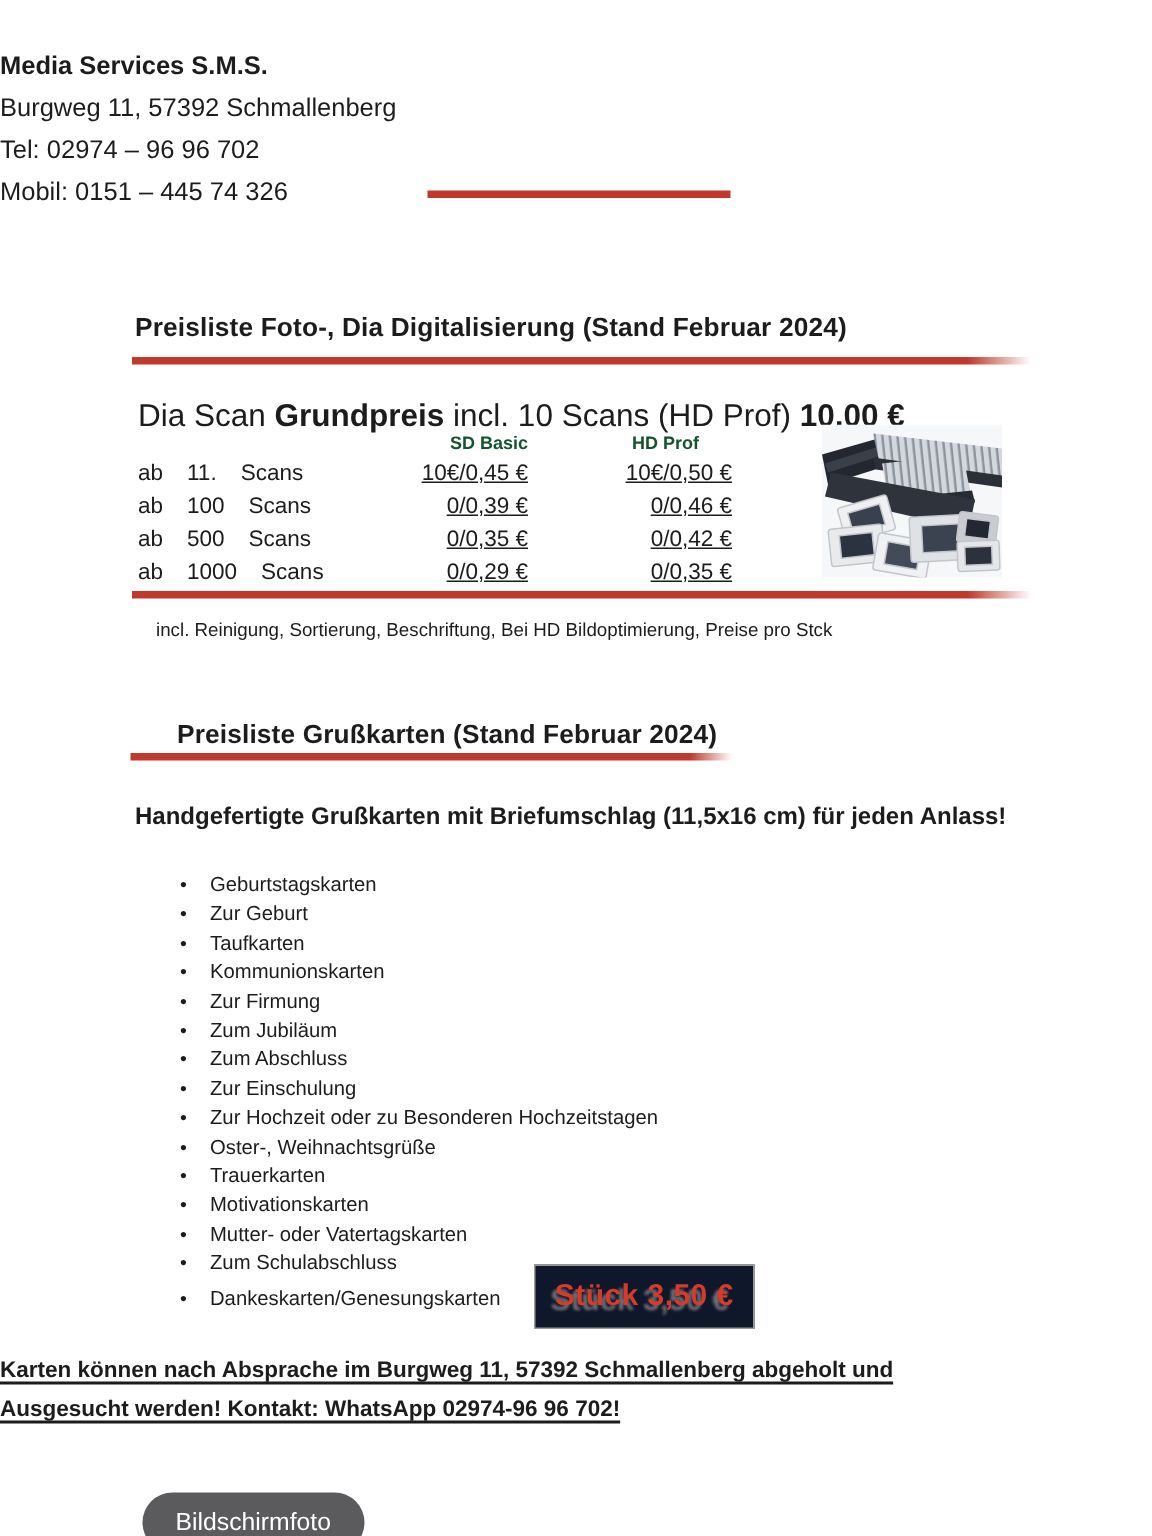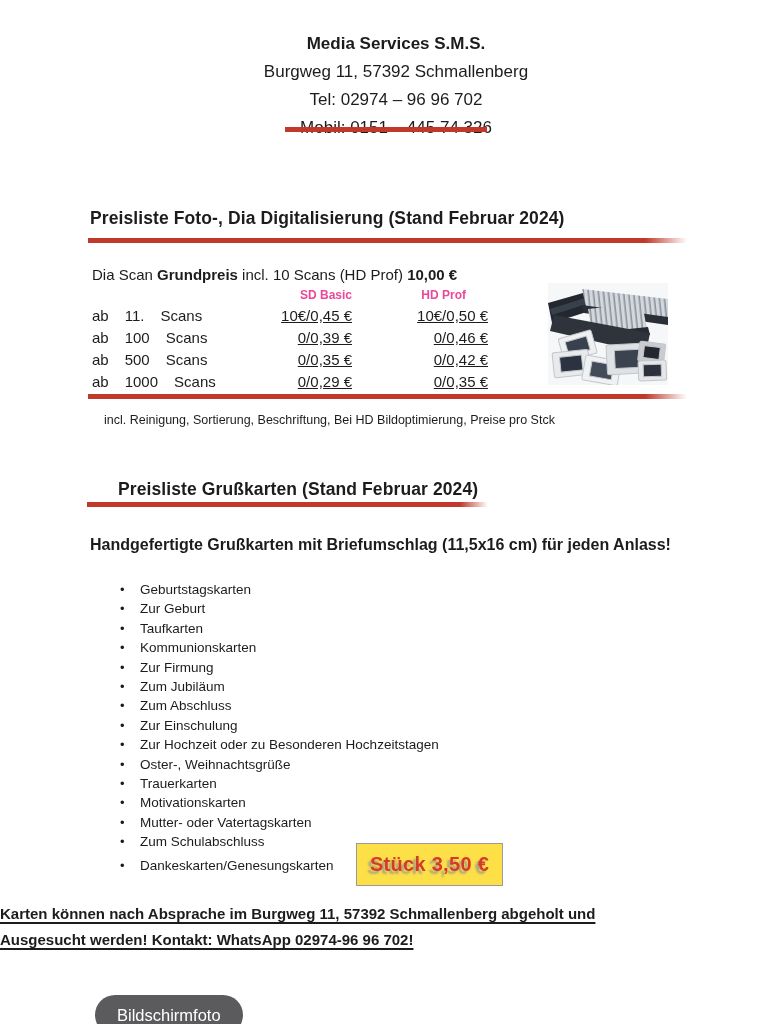--- a/index.html
+++ b/index.html
@@ -1,58 +1,58 @@
 <!DOCTYPE html>
 <html><head>
 <meta charset="utf-8">
 <style>
   html,body{margin:0;padding:0;background:#ffffff;}
   .page{
     position:relative;width:768px;height:1024px;overflow:hidden;background:#ffffff;
     font-family:"Liberation Sans","DejaVu Sans",sans-serif;color:#1c1c1c;
   }
   
-  .header-block{position:absolute;top:30px;left:0;right:0;text-align:center;font-size:17px;line-height:28px;padding-left:24px;}
+  .header-block{position:absolute;top:30px;left:0;right:0;text-align:left;font-size:17px;line-height:28px;}
   .header-block .company{font-weight:700;}
   .header-rule{position:absolute;left:285px;top:127px;width:202px;height:5px;background:#c0392b;}
   
   .rule{position:absolute;height:5px;background:linear-gradient(90deg,#c0392b 0%,#c0392b 93%,rgba(192,57,43,0) 100%);}
   .rule1{left:88px;top:238px;width:599px;}
   .rule2{left:88px;top:394px;width:599px;}
   .rule3{left:87px;top:502px;width:401px;}
   
   .sec-title{position:absolute;left:90px;font-size:17.5px;font-weight:700;letter-spacing:.1px;}
   .title1{top:208px;}
   .title2{top:479px;margin-left:28px;}
   
-  .intro{position:absolute;left:92px;top:266px;font-size:15px;}
+  .intro{position:absolute;left:92px;top:266px;font-size:21px;}
   .intro b{font-weight:700;}
   .scan-table{position:absolute;left:92px;top:288px;width:400px;}
   .thead,.trow{display:grid;grid-template-columns:104px 156px 136px;}
-  .thead{height:17px;font-size:12px;font-weight:700;color:#ec4899;}
+  .thead{height:17px;font-size:12px;font-weight:700;color:#14532d;}
   .thead .c2{text-align:right;}
   .thead .c3{text-align:right;padding-right:22px;}
   .trow{height:22px;line-height:22px;font-size:15px;}
   .trow .label{display:flex;gap:16px;}
   .trow .ab{width:22px;}
   .trow .qty{width:46px;text-align:center;}
   .trow .val{text-align:right;text-decoration:underline;}
   
   .photo{position:absolute;left:548px;top:283px;width:120px;height:102px;}
   
   .footnote{position:absolute;left:104px;top:413px;font-size:12.5px;}
   
   .subtitle{position:absolute;left:90px;top:536px;font-size:16px;font-weight:700;}
   .card-list{position:absolute;left:120px;top:582px;margin:0;padding:0;list-style:none;}
   .card-list li{display:flex;align-items:flex-start;height:19.4px;font-size:13.5px;}
   .card-list li:last-child{margin-top:5px;}
   .blt{width:20px;font-size:13px;}
   .price-box{
     position:absolute;left:356px;top:843px;width:145px;height:41px;
-    border:1px solid #9b9b9b;background:#fde047;display:flex;align-items:center;justify-content:center;
+    border:1px solid #9b9b9b;background:#0f172a;display:flex;align-items:center;justify-content:center;
     font-size:20px;font-weight:700;color:#d63b2a;letter-spacing:.3px;
     text-shadow:-3px 3px 2px rgba(145,145,145,.75);
   }
   
   .notes{position:absolute;left:0;right:0;top:901px;font-size:15px;font-weight:700;line-height:26px;}
   .notes .nline{text-decoration:underline;text-decoration-thickness:1.5px;text-underline-offset:3px;}
   
   .shot-btn{
     position:absolute;left:95px;top:995px;height:40px;padding:0 22px;border:none;border-radius:20px;
     background:#5b5b5d;color:#ffffff;font-size:16.5px;font-family:"Liberation Sans","DejaVu Sans",sans-serif;

